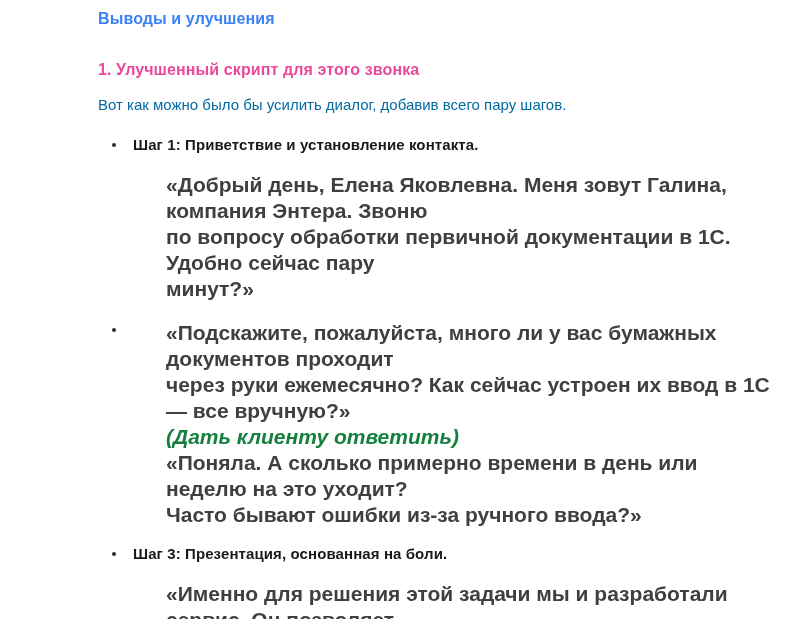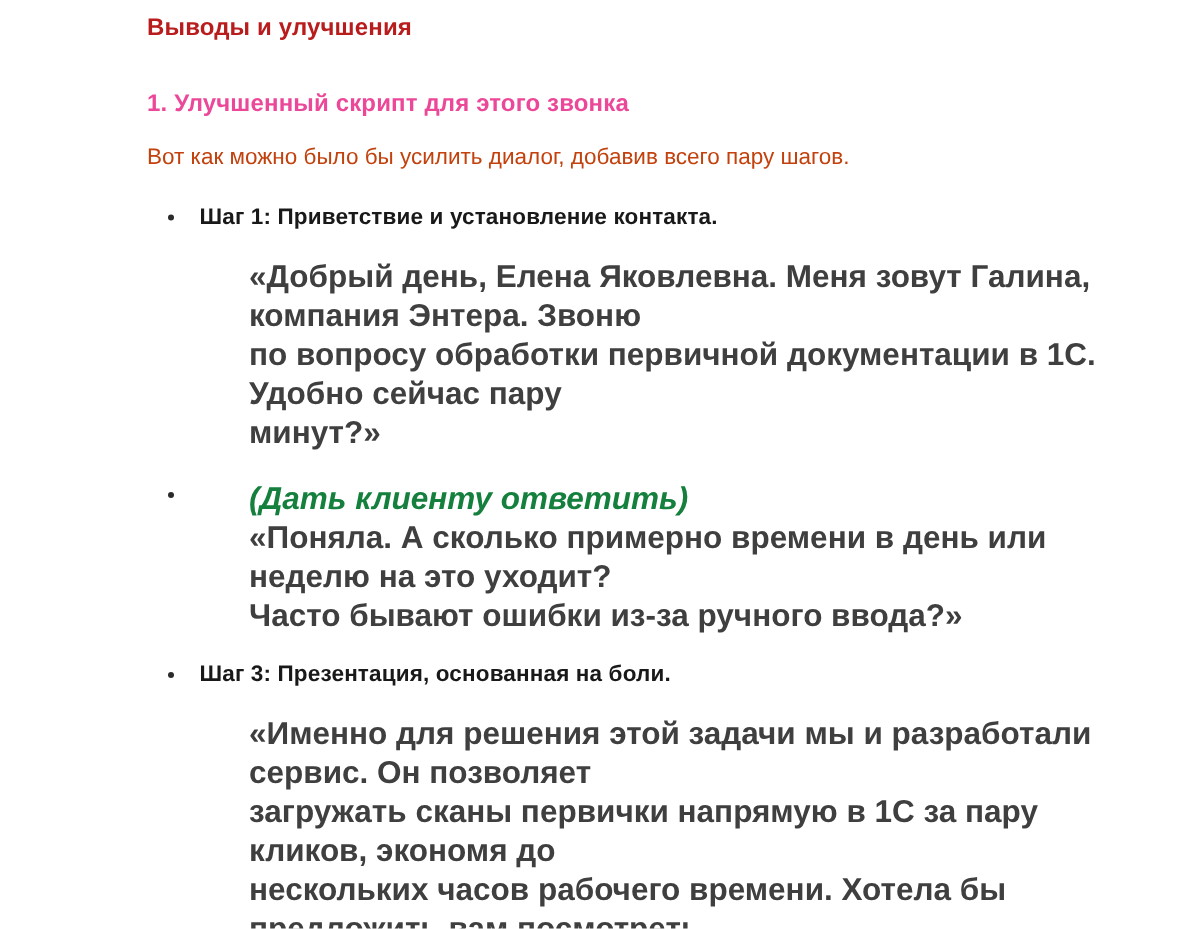--- a/index.html
+++ b/index.html
@@ -19,37 +19,37 @@
     width: 800px;
     height: 619px;
     padding: 9px 30px 0 98px;
     background: #ffffff;
   }
   .doc-title {
     margin: 0 0 31px 0;
     font-size: 16px;
     line-height: 20px;
     font-weight: 700;
-    color: #b91c1c;
+    color: #3b82f6;
     letter-spacing: 0.1px;
   }
   .section-heading {
     margin: 0 0 15px 0;
     font-size: 16px;
     line-height: 20px;
     font-weight: 700;
     color: #ec4899;
     letter-spacing: 0.1px;
   }
   .intro {
     margin: 0 0 20px 0;
     font-size: 15px;
     line-height: 20px;
     font-weight: 400;
-    color: #c2410c;
+    color: #0369a1;
   }
   ul.steps {
     margin: 0;
     padding: 0;
     list-style: none;
   }
   ul.steps > li {
     margin: 0 0 14px 0;
     position: relative;
   }
@@ -115,20 +115,22 @@
 по вопросу обработки первичной документации в 1С. Удобно сейчас пару
 минут?»</span>
       </div>
     </li>
 
     <li>
       <div class="step-title-row">
         <span class="bullet-dot"></span>
       </div>
       <div class="quote">
+        <span class="quote-text">«Подскажите, пожалуйста, много ли у вас бумажных документов проходит
+через руки ежемесячно? Как сейчас устроен их ввод в 1С — все вручную?»</span>
         <em class="stage-direction">(Дать клиенту ответить)</em>
         <span class="quote-text">«Поняла. А сколько примерно времени в день или неделю на это уходит?
 Часто бывают ошибки из-за ручного ввода?»</span>
       </div>
     </li>
 
     <li>
       <div class="step-title-row">
         <span class="bullet-dot"></span>
         <span class="step-title">Шаг 3: Презентация, основанная на боли.</span>

